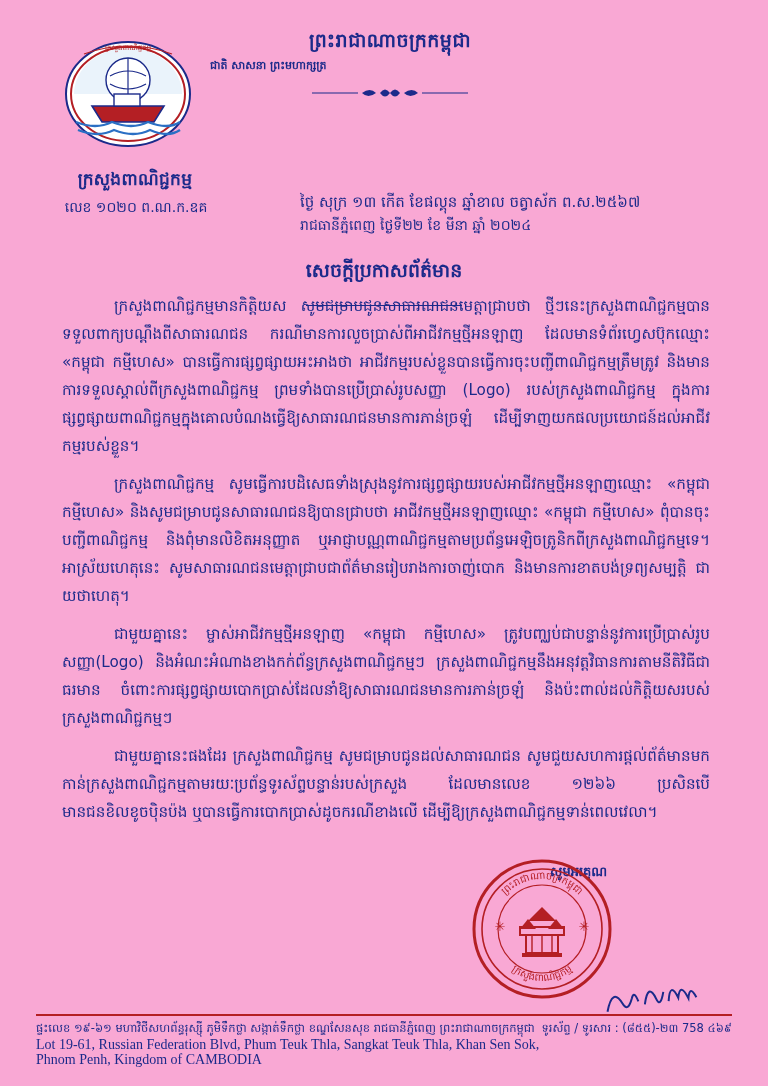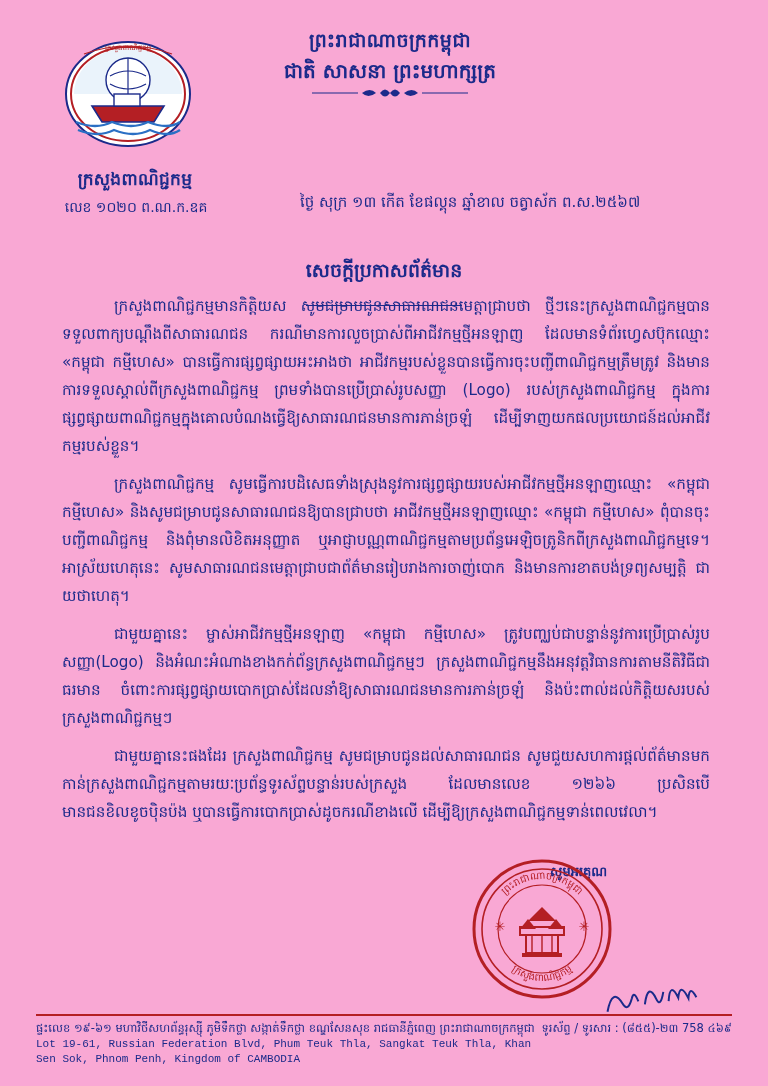--- a/index.html
+++ b/index.html
@@ -68,22 +68,22 @@
     font-size: 19px;
     font-weight: bold;
     color: #1b2a8a;
     letter-spacing: 0.5px;
   }
   .kingdom-motto {
     position: absolute;
     left: 210px;
     top: 58px;
     width: 360px;
-    text-align: center;
-    font-size: 20px;
+    text-align: left;
+    font-size: 11px;
     font-weight: bold;
     color: #1b2a8a;
   }
   .divider-orn {
     position: absolute;
     left: 210px;
     top: 84px;
     width: 360px;
     text-align: center;
     color: #1b2a8a;
@@ -195,22 +195,22 @@
   .footer-kh {
     display: flex;
     justify-content: space-between;
     font-size: 11.5px;
     color: #1b2a8a;
     line-height: 16px;
   }
   .footer-en {
     display: flex;
     justify-content: space-between;
-    font-family: Liberation Mono, monospace;
-    font-size: 11px;
+    font-family: Liberation Serif, serif;
+    font-size: 14px;
     color: #1b2a8a;
     line-height: 15px;
     margin-top: 1px;
     flex-direction: column;
   }
   .footer-left { max-width: 520px; }
   .footer-right { white-space: nowrap; }
 </style>
 </head>
 <body>
@@ -248,20 +248,21 @@
         <path d="M2 7 h46" stroke="#1b2a8a" stroke-width="1.2"></path>
         <path d="M112 7 h46" stroke="#1b2a8a" stroke-width="1.2"></path>
         <path d="M52 7 q8 -6 14 0 q-8 6 -14 0 z" fill="#1b2a8a"></path>
         <path d="M94 7 q8 -6 14 0 q-8 6 -14 0 z" fill="#1b2a8a"></path>
         <path d="M70 7 q5 -7 10 0 q-5 7 -10 0 z" fill="#1b2a8a"></path>
         <path d="M80 7 q5 -7 10 0 q-5 7 -10 0 z" fill="#1b2a8a"></path>
       </svg>
     </div>
 
     <div class="date-line">ថ្ងៃ សុក្រ ១៣ កើត ខែផល្គុន    ឆ្នាំខាល ចត្វាស័ក ព.ស.២៥៦៧</div>
+    <div class="place-line">រាជធានីភ្នំពេញ ថ្ងៃទី២២ ខែ មីនា    ឆ្នាំ ២០២៤</div>
   </div>
 
   <div class="doc-title">
     <span class="underline">សេចក្ដីប្រកាសព័ត៌មាន</span>
   </div>
 
   <div class="body-text">
     <p>ក្រសួងពាណិជ្ជកម្មមានកិត្តិយស សូមជម្រាបជូនសាធារណជនមេត្តាជ្រាបថា ថ្មីៗនេះក្រសួងពាណិជ្ជកម្មបានទទួលពាក្យបណ្ដឹងពីសាធារណជន ករណីមានការលួចប្រាស់ពីអាជីវកម្មថ្មីអនឡាញ ដែលមានទំព័រហ្វេសប៊ុកឈ្មោះ «កម្ពុជា កម្មីហេស» បានធ្វើការផ្សព្វផ្សាយអះអាងថា អាជីវកម្មរបស់ខ្លួនបានធ្វើការចុះបញ្ជីពាណិជ្ជកម្មត្រឹមត្រូវ និងមានការទទួលស្គាល់ពីក្រសួងពាណិជ្ជកម្ម ព្រមទាំងបានប្រើប្រាស់រូបសញ្ញា (Logo) របស់ក្រសួងពាណិជ្ជកម្ម ក្នុងការផ្សព្វផ្សាយពាណិជ្ជកម្មក្នុងគោលបំណងធ្វើឱ្យសាធារណជនមានការភាន់ច្រឡំ ដើម្បីទាញយកផលប្រយោជន៍ដល់អាជីវកម្មរបស់ខ្លួន។</p>
     <p>ក្រសួងពាណិជ្ជកម្ម សូមធ្វើការបដិសេធទាំងស្រុងនូវការផ្សព្វផ្សាយរបស់អាជីវកម្មថ្មីអនឡាញឈ្មោះ «កម្ពុជា កម្មីហេស» និងសូមជម្រាបជូនសាធារណជនឱ្យបានជ្រាបថា អាជីវកម្មថ្មីអនឡាញឈ្មោះ «កម្ពុជា កម្មីហេស» ពុំបានចុះបញ្ជីពាណិជ្ជកម្ម និងពុំមានលិខិតអនុញ្ញាត ឬអាជ្ញាបណ្ណពាណិជ្ជកម្មតាមប្រព័ន្ធអេឡិចត្រូនិកពីក្រសួងពាណិជ្ជកម្មទេ។ អាស្រ័យហេតុនេះ សូមសាធារណជនមេត្តាជ្រាបជាព័ត៌មានរៀបរាងការចាញ់បោក និងមានការខាតបង់ទ្រព្យសម្បត្តិ ជាយថាហេតុ។</p>
     <p>ជាមួយគ្នានេះ ម្ចាស់អាជីវកម្មថ្មីអនឡាញ «កម្ពុជា កម្មីហេស» ត្រូវបញ្ឈប់ជាបន្ទាន់នូវការប្រើប្រាស់រូបសញ្ញា(Logo) និងអំណះអំណាងខាងកក់ព័ន្ធក្រសួងពាណិជ្ជកម្មៗ ក្រសួងពាណិជ្ជកម្មនឹងអនុវត្តវិធានការតាមនីតិវិធីជាធរមាន ចំពោះការផ្សព្វផ្សាយបោកប្រាស់ដែលនាំឱ្យសាធារណជនមានការភាន់ច្រឡំ និងប៉ះពាល់ដល់កិត្តិយសរបស់ក្រសួងពាណិជ្ជកម្មៗ</p>

